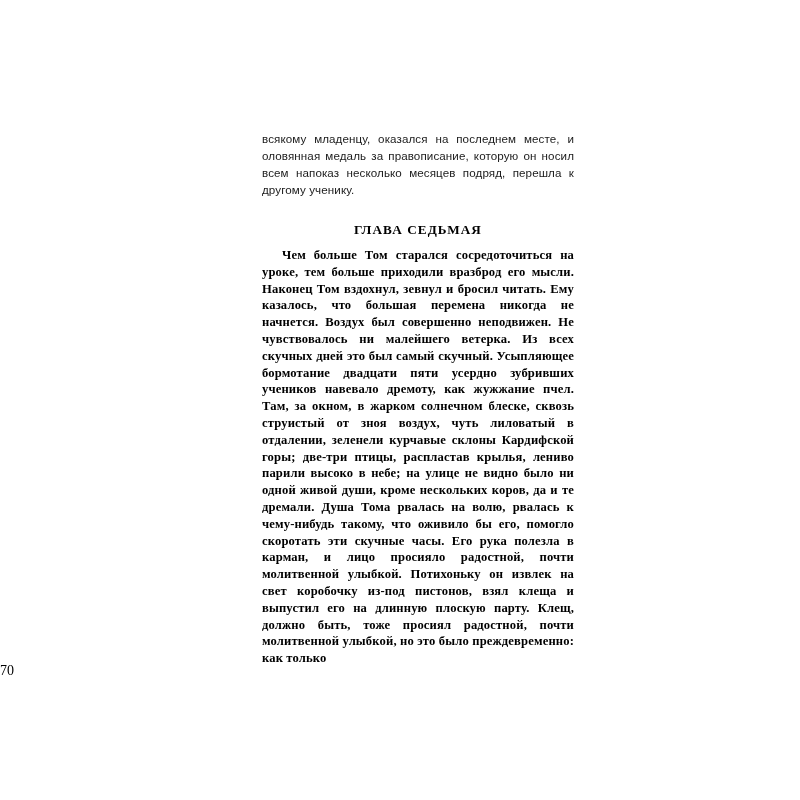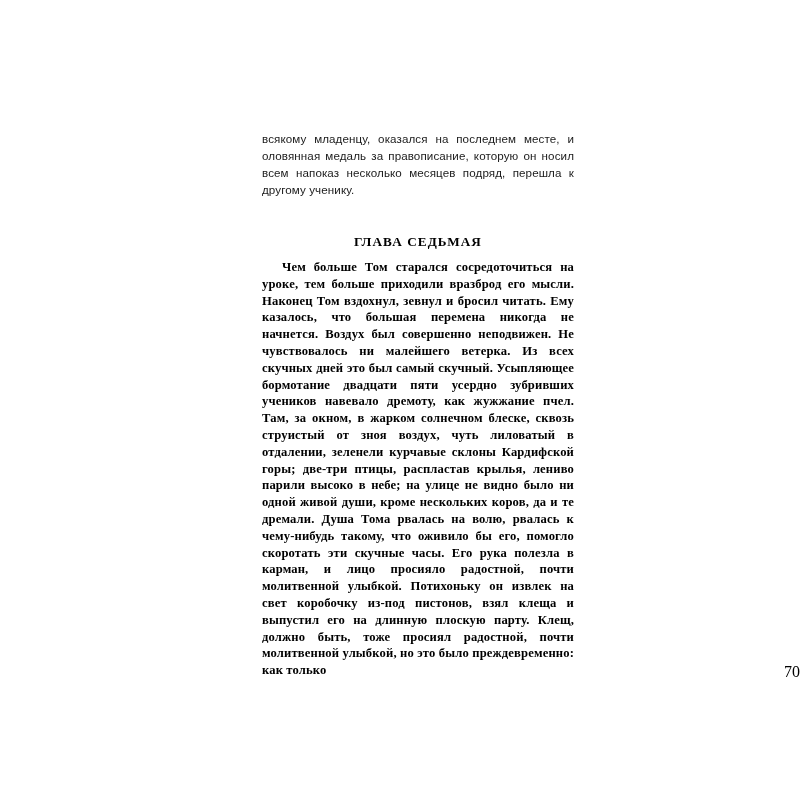--- a/index.html
+++ b/index.html
@@ -36,42 +36,42 @@
     letter-spacing: 0.15px;
   }
   .para-top {
     font-family: "Liberation Sans", sans-serif;
     font-size: 11.6px;
     line-height: 17px;
     letter-spacing: 0.1px;
     color: #1a1a1a;
   }
   .chapter-heading {
-    margin: 36px 0 9px 0;
+    margin: 24px 0 9px 0;
     text-align: center;
     font-family: "Liberation Serif", serif;
     font-weight: bold;
     font-size: 13.2px;
     letter-spacing: 1.1px;
   }
   .body-para {
     text-indent: 20px;
     font-family: "Liberation Serif", serif;
     font-size: 12.6px;
     line-height: 16.8px;
     font-weight: bold;
   }
   .page-number {
     position: absolute;
     left: 0;
     top: 663px;
     width: 800px;
-    text-align: right;
+    text-align: left;
     font-family: "Liberation Serif", serif;
-    font-size: 16px;
+    font-size: 14px;
     color: #000000;
   }
 </style>
 </head>
 <body>
 
 <div class="page">
   <div class="text-column">
     <p class="para para-top">всякому младенцу, оказался на последнем месте, и оловянная медаль за правописание, которую он носил всем напоказ несколько месяцев подряд, перешла к другому ученику.</p>
 

